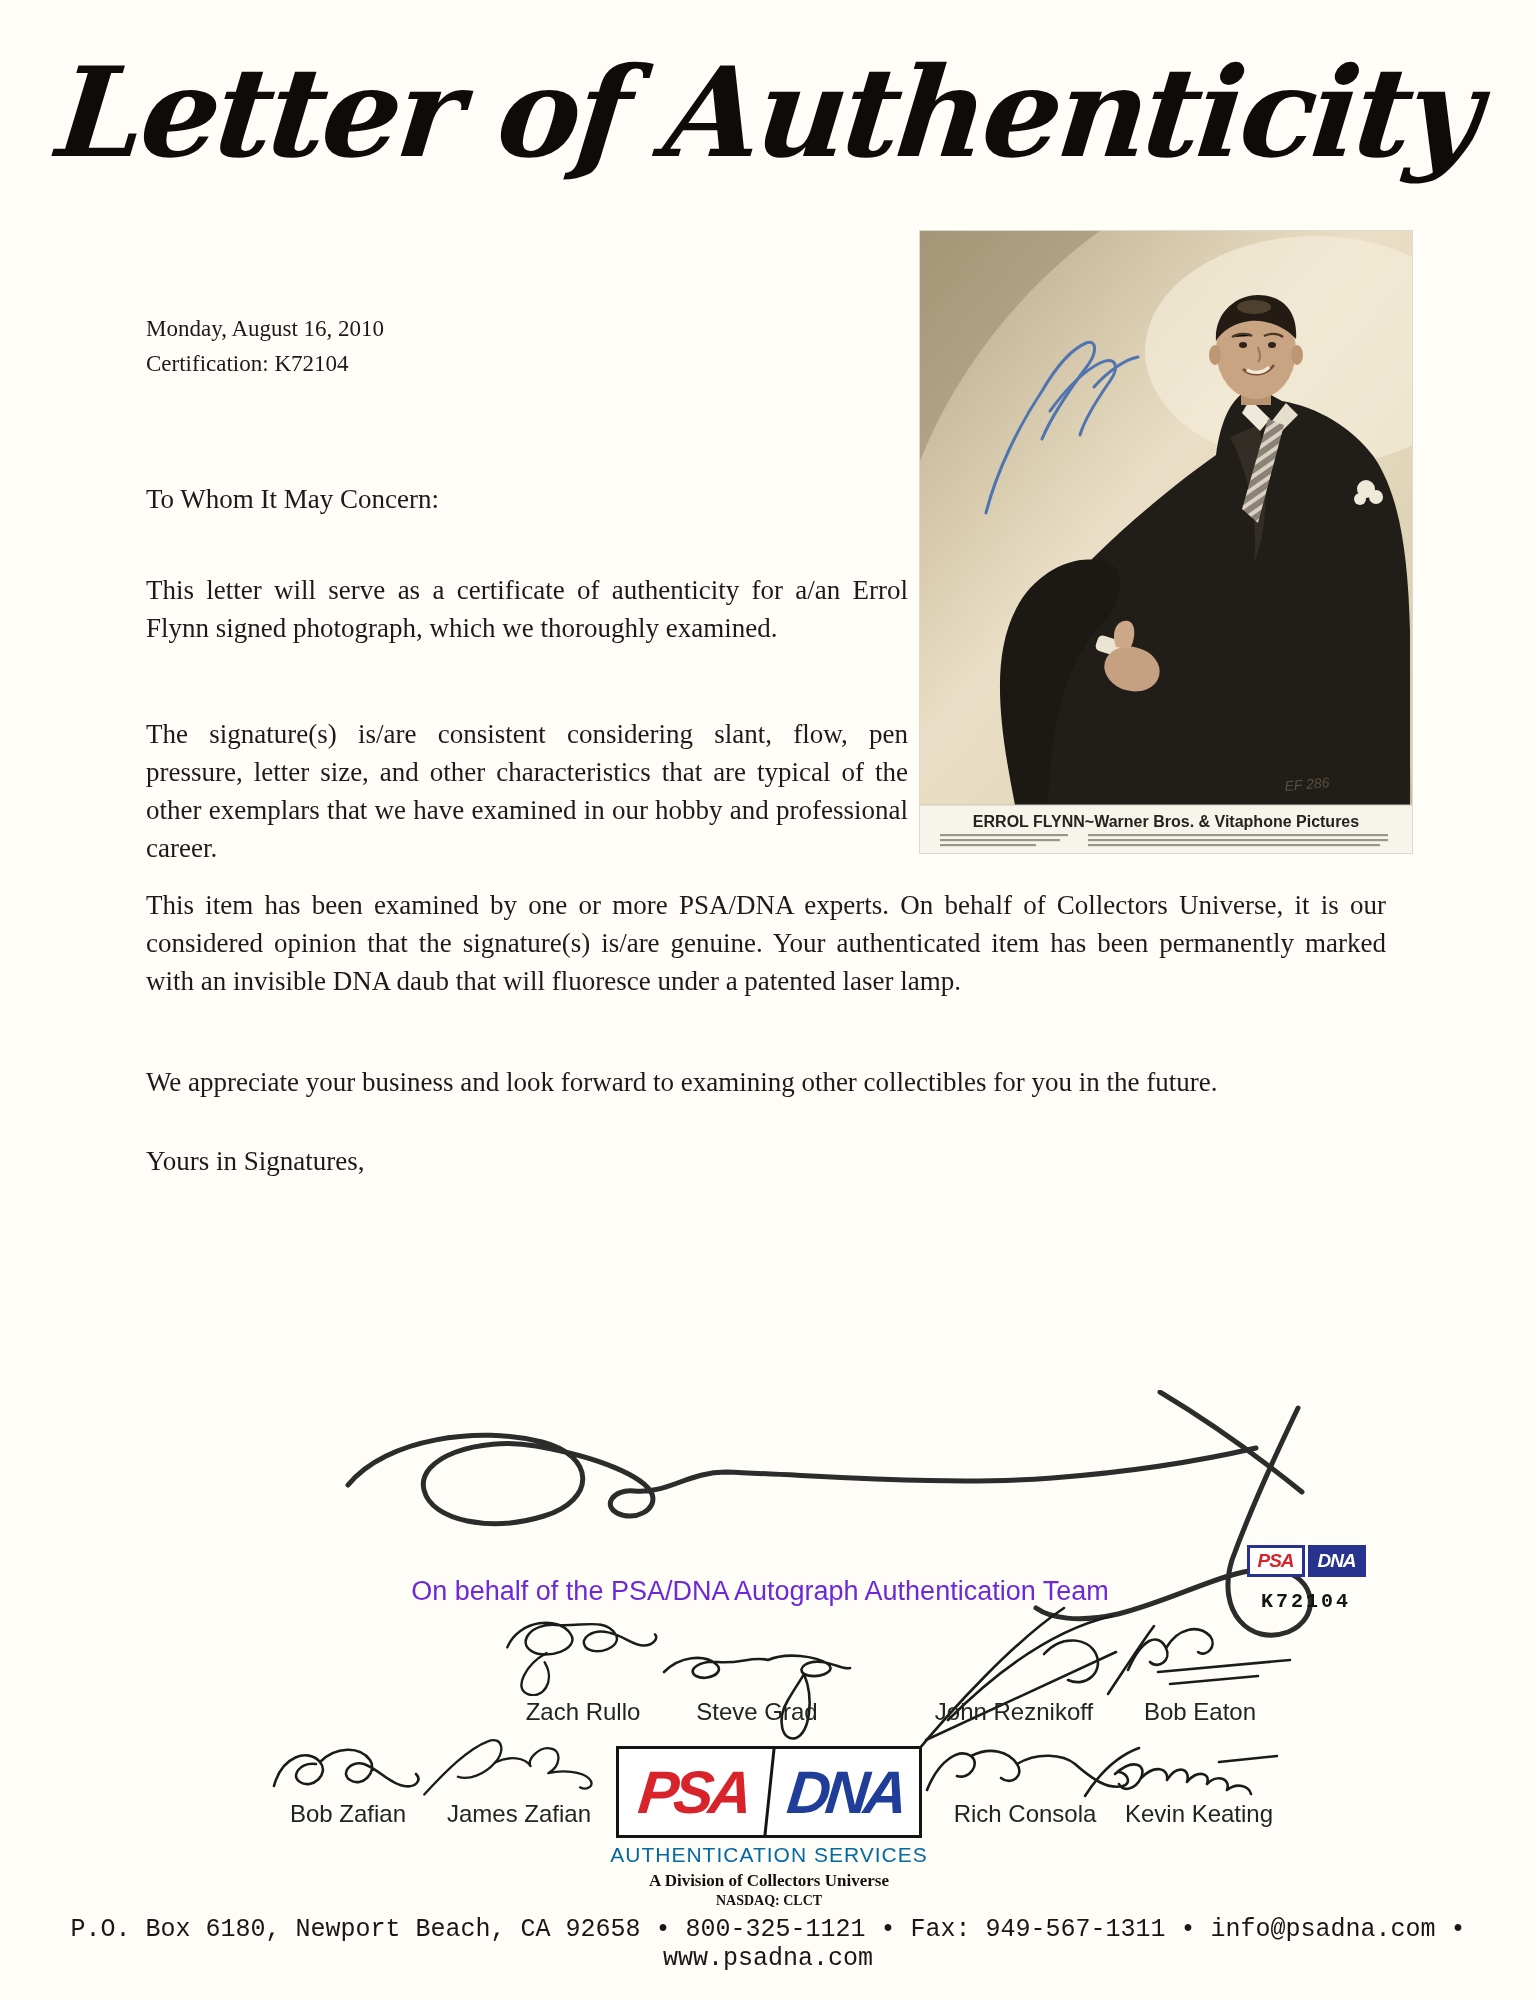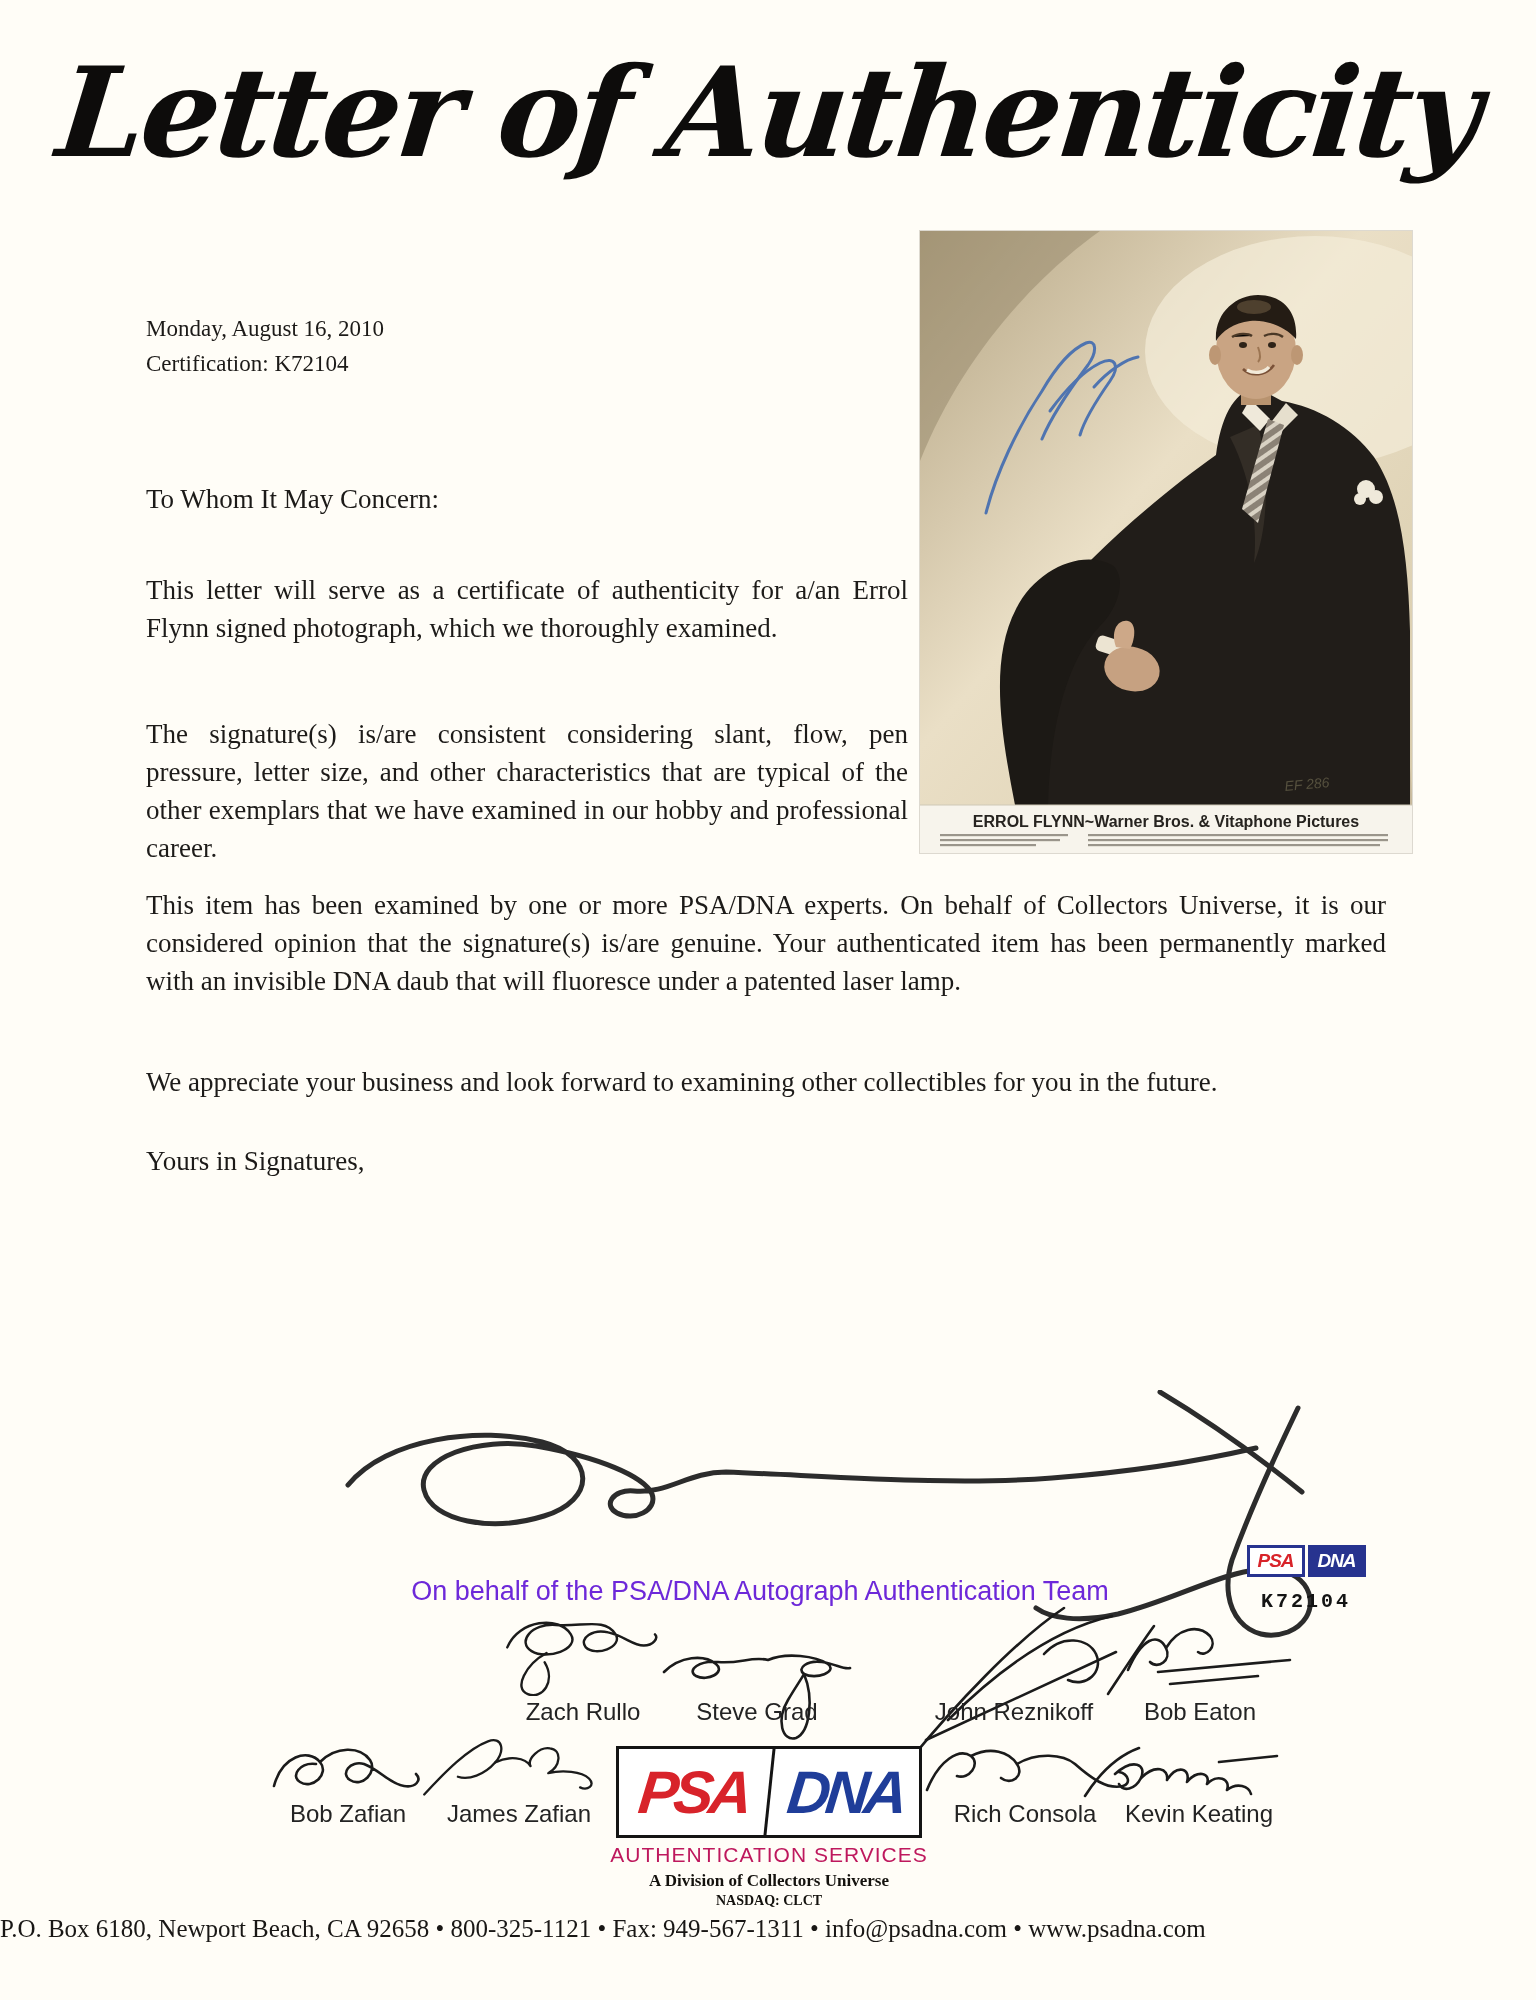--- a/index.html
+++ b/index.html
@@ -72,34 +72,34 @@
   }
   .biglogo .cell{
     flex:1;display:flex;align-items:center;justify-content:center;
     font-family:"Liberation Sans", sans-serif;font-style:italic;font-weight:900;
     font-size:60px;letter-spacing:-5px;transform:skewX(-6deg);
   }
   .cell-psa{color:#d8232a;border-right:3px solid #141414;}
   .cell-dna{color:#1f3d99;}
   .logo-sub{
     left:566px;top:1843px;width:406px;text-align:center;
-    font-family:"Liberation Sans", sans-serif;font-size:21px;letter-spacing:1px;color:#be185d;
+    font-family:"Liberation Sans", sans-serif;font-size:21px;letter-spacing:1px;color:#0369a1;
   }
   .logo-div{
     left:566px;top:1871px;width:406px;text-align:center;
     font-weight:700;font-size:17px;color:#14120e;
   }
   .logo-nasdaq{
     left:566px;top:1893px;width:406px;text-align:center;
     font-weight:700;font-size:14px;color:#14120e;
   }
   
   .footer{
-    left:0;right:0;top:1915px;
-    font-size:25px;color:#191715;
+    left:0;right:0;top:1915px;text-align:center;
+    font-size:25px;color:#191715;font-family:Liberation Mono, monospace;
   }
 </style>
 </head>
 <body>
 
 <div id="page">
 
   <h1 class="script-title">Letter of Authenticity</h1>
 
   <div class="abs date-block">

